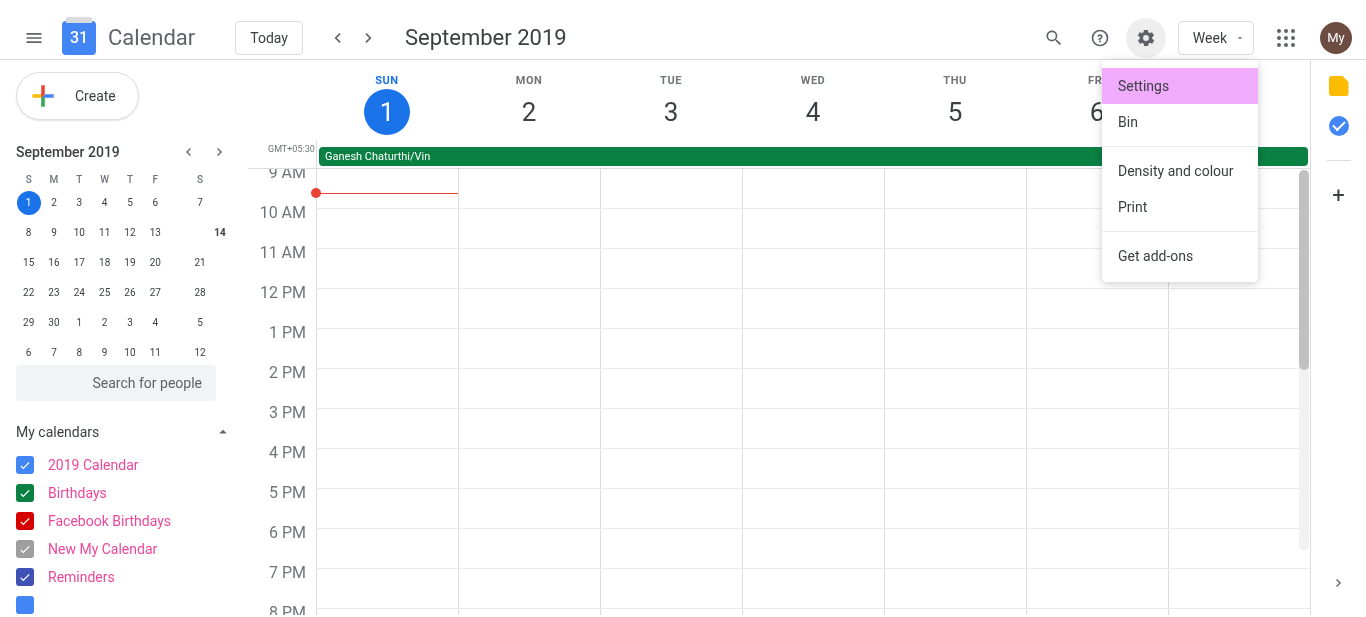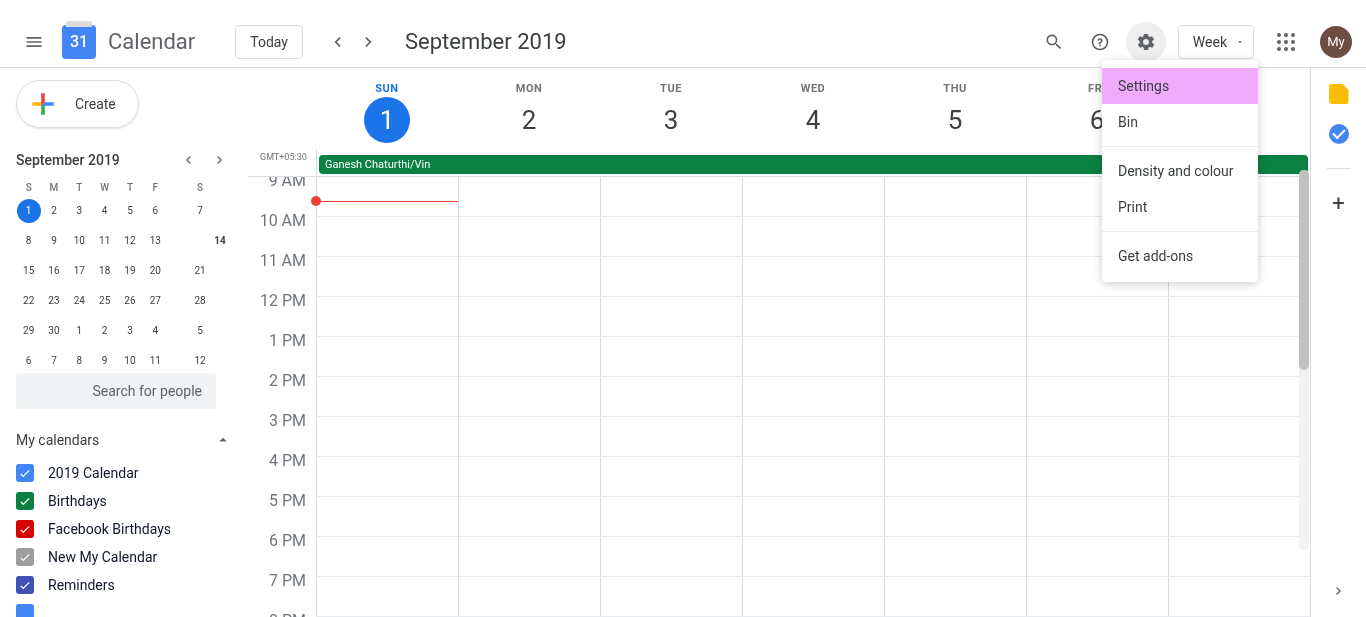--- a/index.html
+++ b/index.html
@@ -1,19 +1,19 @@
 <!DOCTYPE html>
 <html><head>
 <meta charset="utf-8">
 <style>
 * { box-sizing: border-box; margin: 0; padding: 0; font-family: 'Google Sans', Roboto, Arial, sans-serif; }
 body { width: 1366px; height: 617px; overflow: hidden; background: #fff; position: relative; color: #3c4043; }
 
 
-.header { height: 68px; border-bottom: 1px solid #dadce0; display: flex; align-items: center; padding: 16px 8px 0 14px; }
+.header { height: 60px; border-bottom: 1px solid #dadce0; display: flex; align-items: center; padding: 16px 8px 0 14px; }
 .menu-btn { width: 40px; height: 40px; display: flex; align-items: center; justify-content: center; border-radius: 50%; cursor: pointer; }
 .menu-btn svg, .icon-btn svg { fill: #5f6368; }
 .logo-wrap { display: flex; align-items: center; margin-left: 8px; margin-right: 40px; }
 .logo-icon { width: 34px; height: 34px; background: #4285f4; border-radius: 4px; display: flex; align-items: center; justify-content: center; color: #fff; font-size: 16px; font-weight: 500; position: relative; }
 .logo-icon::before { content:''; position:absolute; top:-4px; left:4px; right:4px; height:6px; background:#dadce0; border-radius:2px 2px 0 0; }
 .logo-text { font-size: 22px; color: #5f6368; margin-left: 12px; }
 .today-btn { border: 1px solid #dadce0; background: #fff; padding: 8px 14px; border-radius: 4px; font-size: 14px; color: #3c4043; cursor: pointer; margin-right: 18px; }
 .nav-arrows { display: flex; }
 .icon-btn { width: 32px; height: 32px; display: flex; align-items: center; justify-content: center; border-radius: 50%; cursor: pointer; }
 .header-title { font-size: 22px; color: #3c4043; margin-left: 20px; }
@@ -41,33 +41,33 @@
 .mini-nav .icon-btn { width:24px; height:24px;}
 .mini-grid { margin-top: 10px; display: grid; grid-template-columns: repeat(7, 1fr); row-gap: 6px; text-align: center; font-size: 10px; color: #70757a; }
 .mini-dow { font-weight: 500; color:#70757a;}
 .mini-day { width:24px; height:24px; line-height:24px; margin:0 auto; border-radius:50%; cursor:pointer; color:#3c4043;}
 .mini-day.today { background:#1a73e8; color:#fff; }
 .mini-day.bold { font-weight:700;margin-left:40px; }
 .search-people { margin-top: 0; background: #f1f3f4; border-radius: 4px; padding: 10px 14px; font-size: 14px; color: #5f6368; width: 200px; text-align: right;}
 .section-title { display:flex; align-items:center; margin-top: 22px; font-size:14px; color:#3c4043;}
 .section-title span { flex:1; }
 .cal-list { margin-top: 10px; }
-.cal-item { display:flex; align-items:center; padding:5px 0; font-size:14px; color:#0f172a;}
+.cal-item { display:flex; align-items:center; padding:5px 0; font-size:14px; color:#ec4899;}
 .chk { width:18px; height:18px; border-radius:3px; margin-right:14px; display:flex; align-items:center; justify-content:center;}
 .chk svg { fill:#fff; width:14px; height:14px;}
 
 
 .main { flex:1; display:flex; flex-direction:column; position:relative;}
 .day-header { display:flex; padding-left: 68px; padding-top: 14px; border-bottom:0;}
 .day-col-h { flex:1; text-align:center; }
 .day-col-h .dow { font-size:11px; color:#70757a; font-weight:700; letter-spacing:0.5px;}
 .day-col-h.today .dow { color:#1a73e8; }
 .day-col-h .dnum { font-size:26px; color:#3c4043; margin-top:4px; width:46px; height:46px; line-height:46px; margin:2px auto 0; border-radius:50%;}
 .day-col-h.today .dnum { background:#1a73e8; color:#fff;}
-.tz-label { position:absolute; left:12px; top:84px; font-size:9px; color:#70757a;}
+.tz-label { position:absolute; left:20px; top:84px; font-size:9px; color:#70757a;}
 .allday-row { display:flex; height:28px; padding-left:68px; border-bottom:1px solid #dadce0; margin-top:6px;flex-direction:column;}
 .allday-cell { flex:1; border-left:1px solid #dadce0; position:relative;}
 .event-chip { position:absolute; left:2px; right:2px; top:2px; background:#0b8043; color:#fff; font-size:11px; padding:3px 6px; border-radius:4px; white-space:nowrap; overflow:hidden;}
 .grid-body { flex:1; overflow:hidden; position:relative; padding-left:68px;}
 .hour-labels { position:absolute; left:0; top:0; width:68px;}
 .hour-label { height:40px; text-align:right; padding-right:10px; font-size:16px; color:#70757a; position:relative; top:-6px;}
 .grid-cols { display:flex; height:100%;}
 .grid-col { flex:1; border-left:1px solid #dadce0;}
 .grid-rows { position:absolute; left:68px; right:0; top:0;}
 .grid-row { height:40px; border-bottom:1px solid #e8eaed;}

